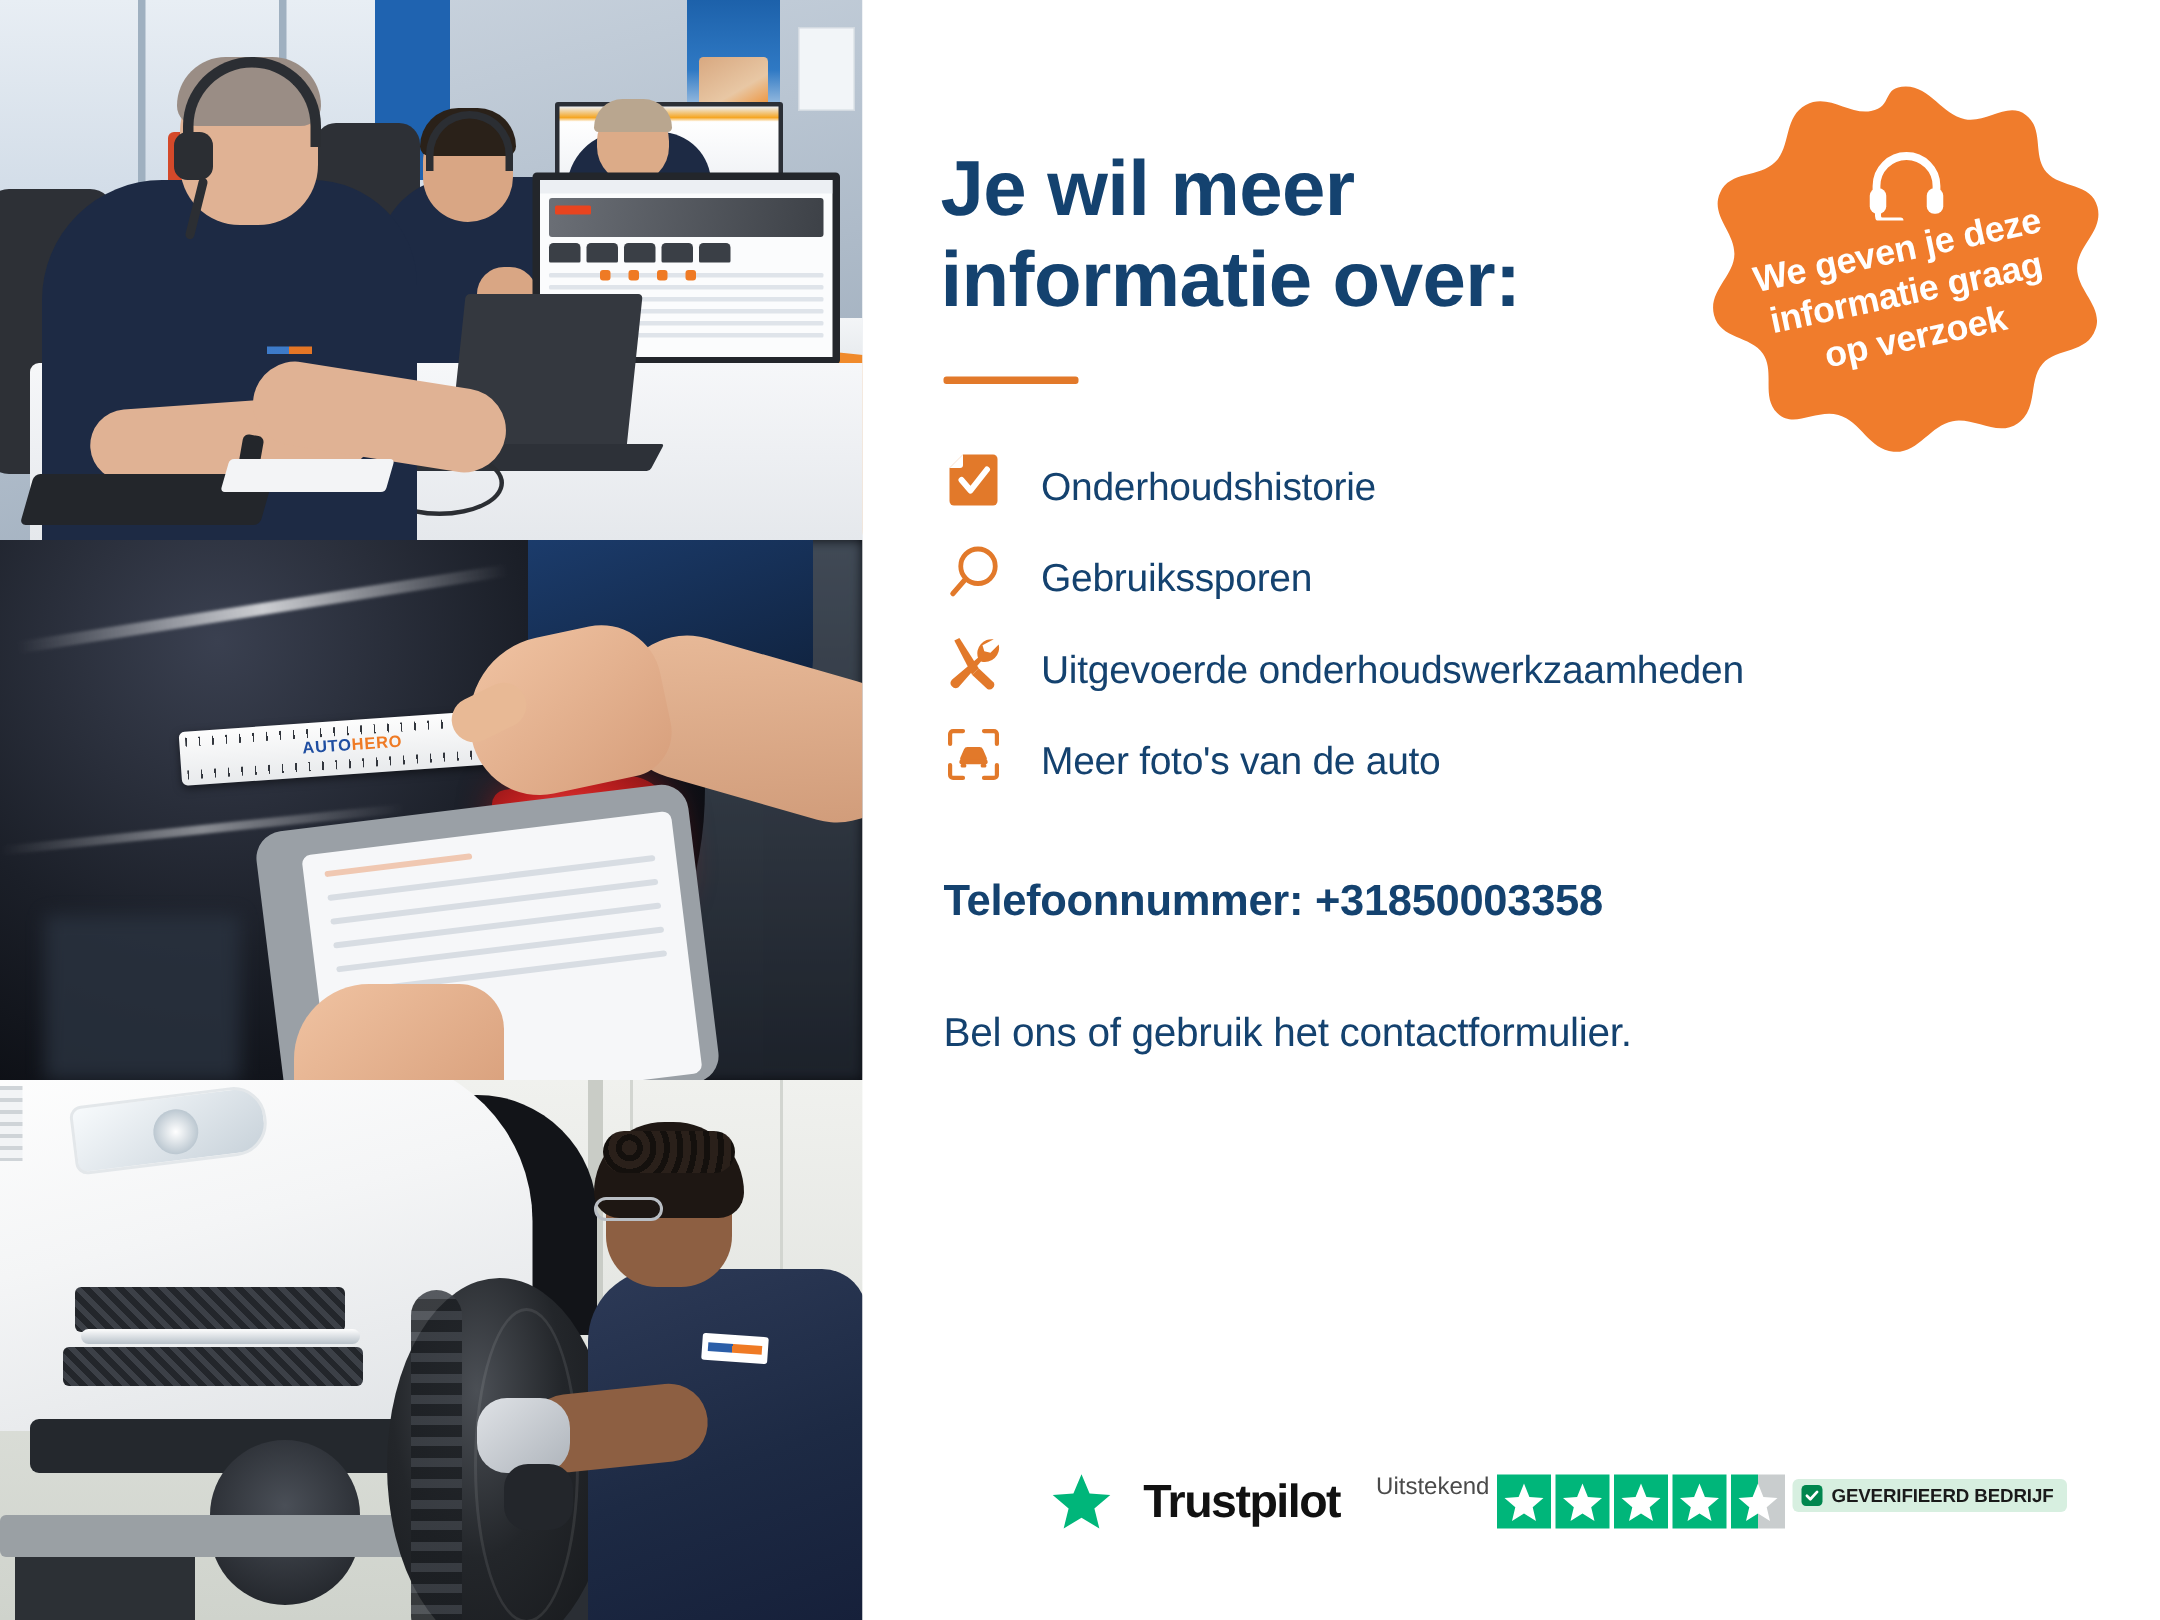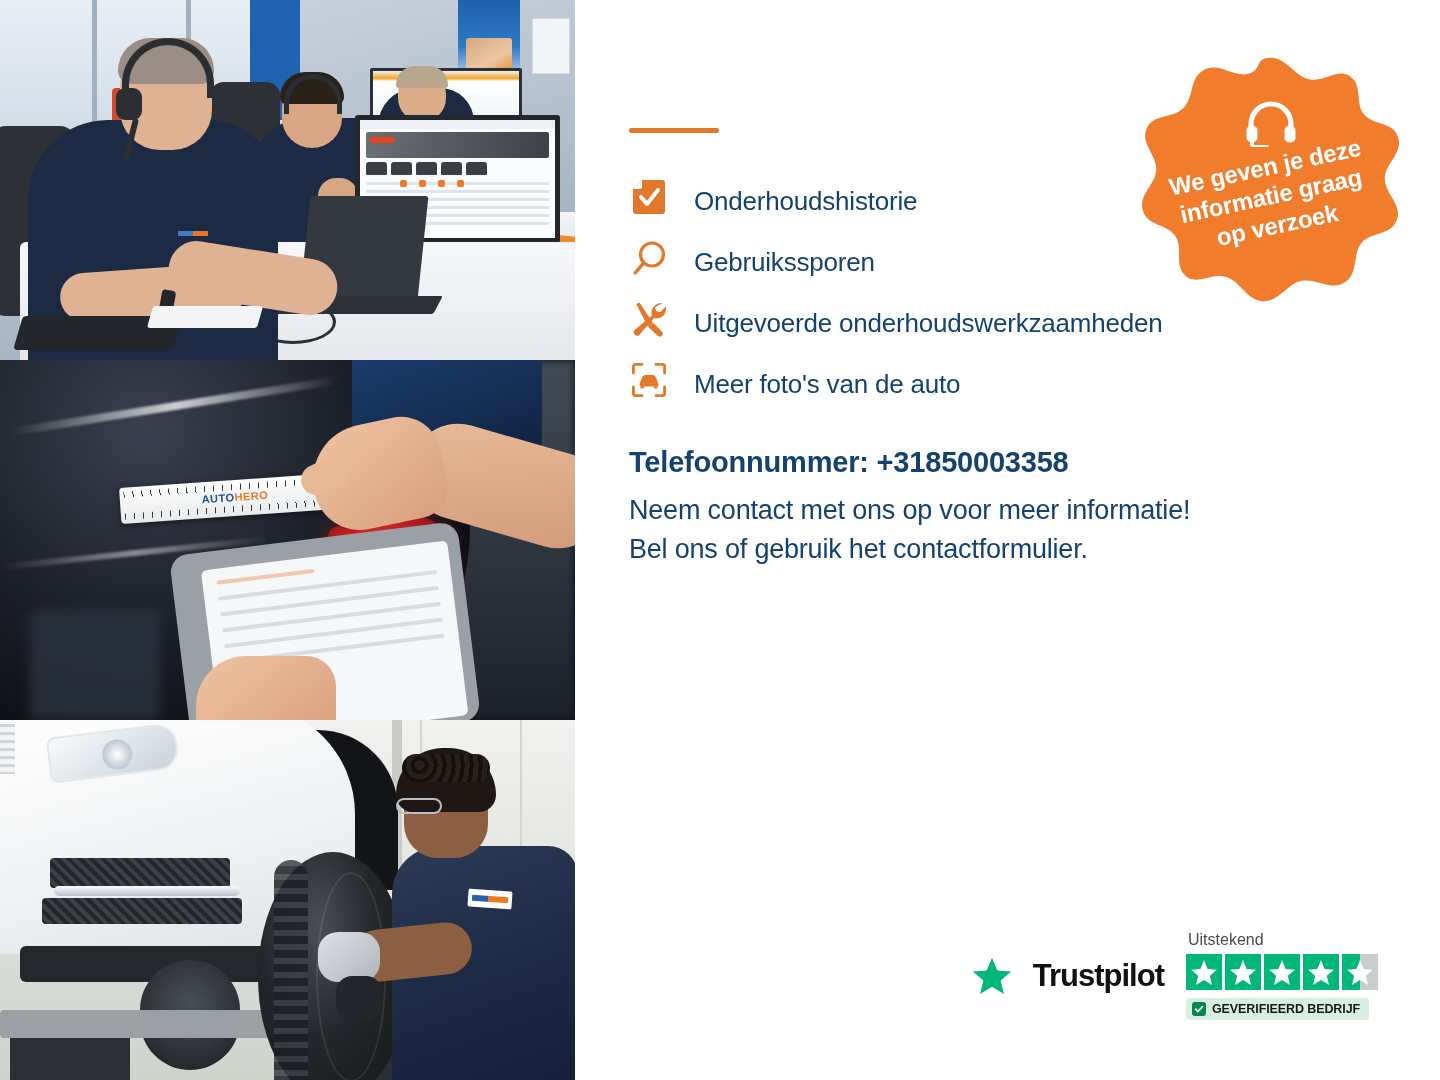--- a/index.html
+++ b/index.html
@@ -329,21 +329,21 @@
     display:flex; align-items:flex-end; gap:25px;
     margin-bottom:21px; min-height:40px;
   }
   .feature-icon {
     width:40px; height:40px; flex:0 0 40px;
     display:flex; align-items:center; justify-content:center;
   }
   .feature-label {
     color:#14426f; font-size:26px; line-height:1.2; letter-spacing:-.2px;
   }
-  .contact { margin-top:46px; margin-left:2px; }
+  .contact { margin-top:62px; margin-left:2px; }
   .phone {
     color:#14426f; font-size:29px; font-weight:bold; letter-spacing:-.2px;
   }
   .contact-text {
     color:#14426f; font-size:27px; line-height:1.45; margin-top:12px;
     letter-spacing:-.2px;
   }
 
   
   .badge {
@@ -365,21 +365,21 @@
 
   
   .trustpilot {
     position:absolute; right:62px; bottom:60px;
     display:flex; align-items:center; gap:22px;
   }
   .tp-logo { display:flex; align-items:center; gap:21px; }
   .tp-logo .tp-name {
     font-size:31px; font-weight:bold; color:#111111; letter-spacing:-1px;
   }
-  .tp-right { display:flex; flex-direction:column; align-items:flex-start; gap:5px; }
+  .tp-right { display:flex; flex-direction:row; align-items:flex-start; gap:5px; }
   .tp-rating-label { font-size:16px; color:#4a4a4a; margin-left:2px; }
   .tp-stars { display:flex; gap:3px; }
   .tp-star { width:36px; height:36px; position:relative; background:#00b67a; }
   .tp-star.half { background:linear-gradient(90deg,#00b67a 50%,#c9cdce 50%); }
   .tp-star svg { position:absolute; inset:0; }
   .tp-verified {
     display:flex; align-items:center; gap:6px;
     background:#d7efe0; border-radius:4px;
     padding:4px 9px 4px 6px; margin-top:3px;
   }
@@ -529,20 +529,24 @@
       <div class="glove2"></div>
       <div class="mech-head"></div>
       <div class="mech-hair"></div>
       <div class="glasses"></div>
     </div>
 
   </div>
 
   <div class="content">
 
+    <h1 class="headline">
+      <span>Je wil meer</span><br>
+      <span>informatie over:</span>
+    </h1>
 
     <div class="rule"></div>
 
     <ul class="feature-list">
 
       <li class="feature-item">
         <span class="feature-icon">
           <svg width="34" height="36" viewBox="0 0 34 36" aria-hidden="true">
             <path d="M10 1 H30 A3 3 0 0 1 33 4 V32 A3 3 0 0 1 30 35 H4 A3 3 0 0 1 1 32 V10 Z" fill="#e2792a"></path>
             <path d="M10 1 L1 10 H8 A2 2 0 0 0 10 8 Z" fill="#ffffff"></path>
@@ -598,21 +602,21 @@
         </span>
         <span class="feature-label">Meer foto's van de auto</span>
       </li>
 
 
     </ul>
 
     <div class="contact">
       <div class="phone">Telefoonnummer: +31850003358</div>
       <div class="contact-text">
-        <span>Neem contact met ons op voor meer informatie!</span><br>
+        <br>
         <span>Bel ons of gebruik het contactformulier.</span>
       </div>
     </div>
 
     <div class="badge">
       <svg viewBox="0 0 200 200" aria-hidden="true">
         <path fill="#f07c2c" d="
           M100 2
           C112 2 118 16 129 18
           C140 20 150 9 159 16

